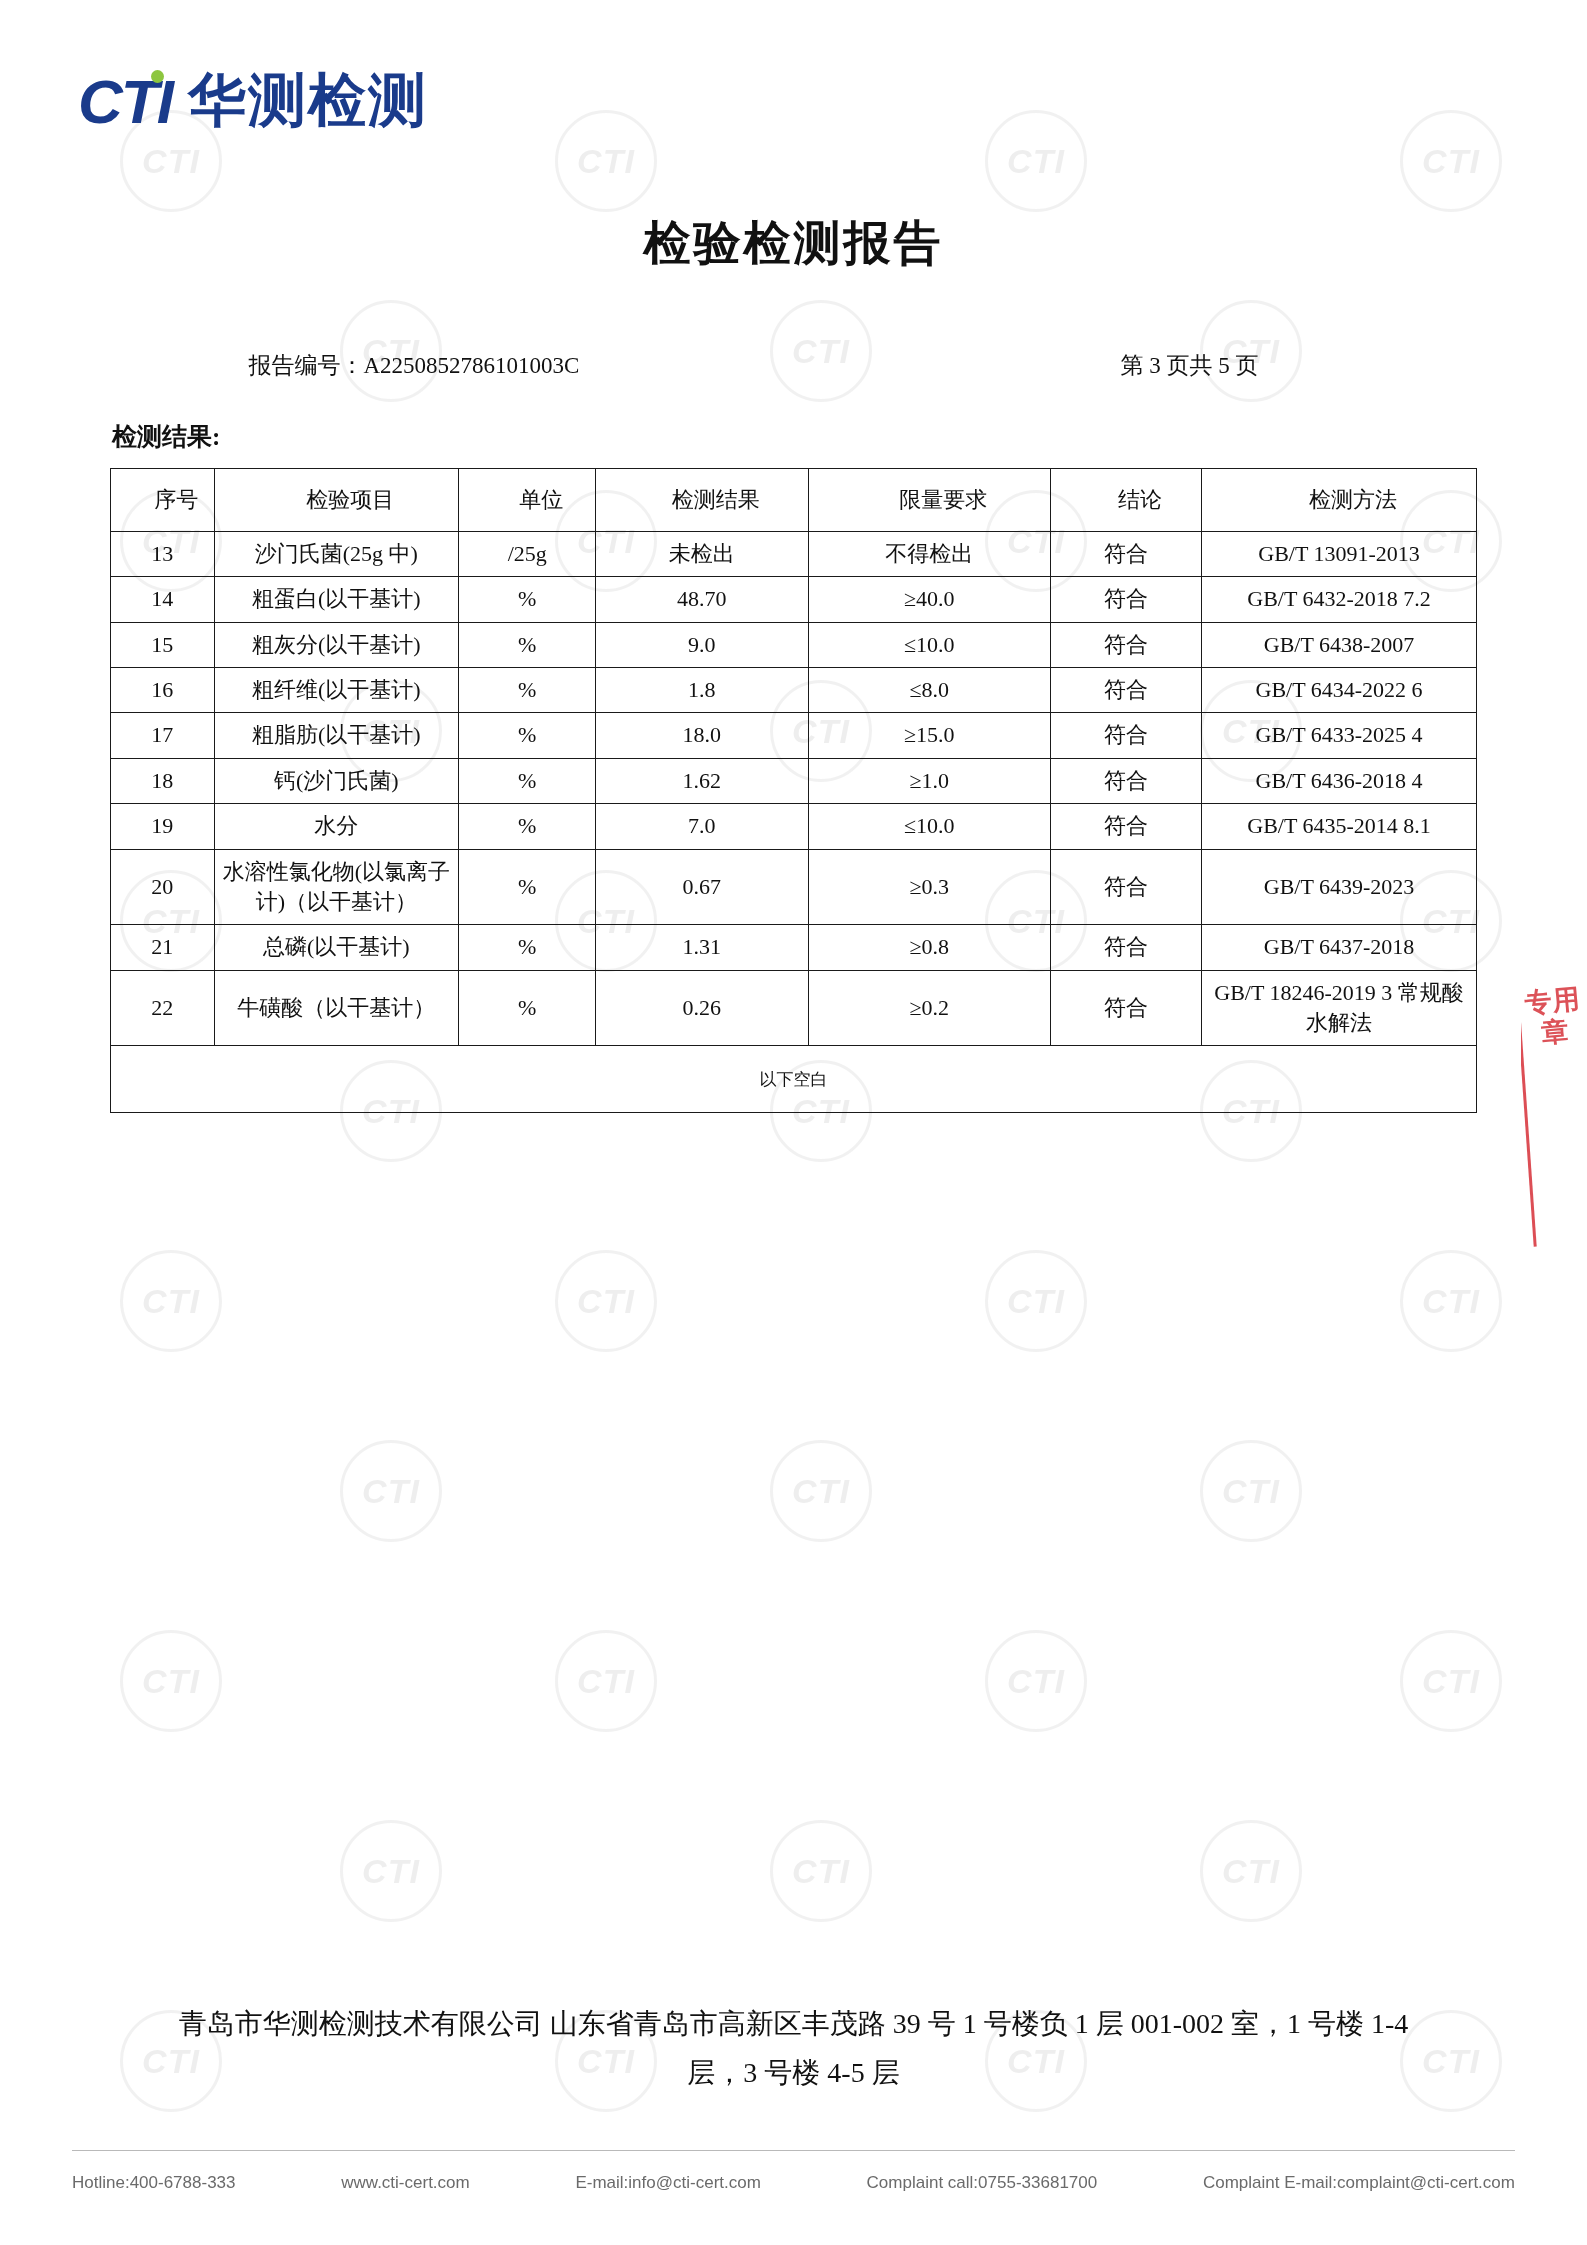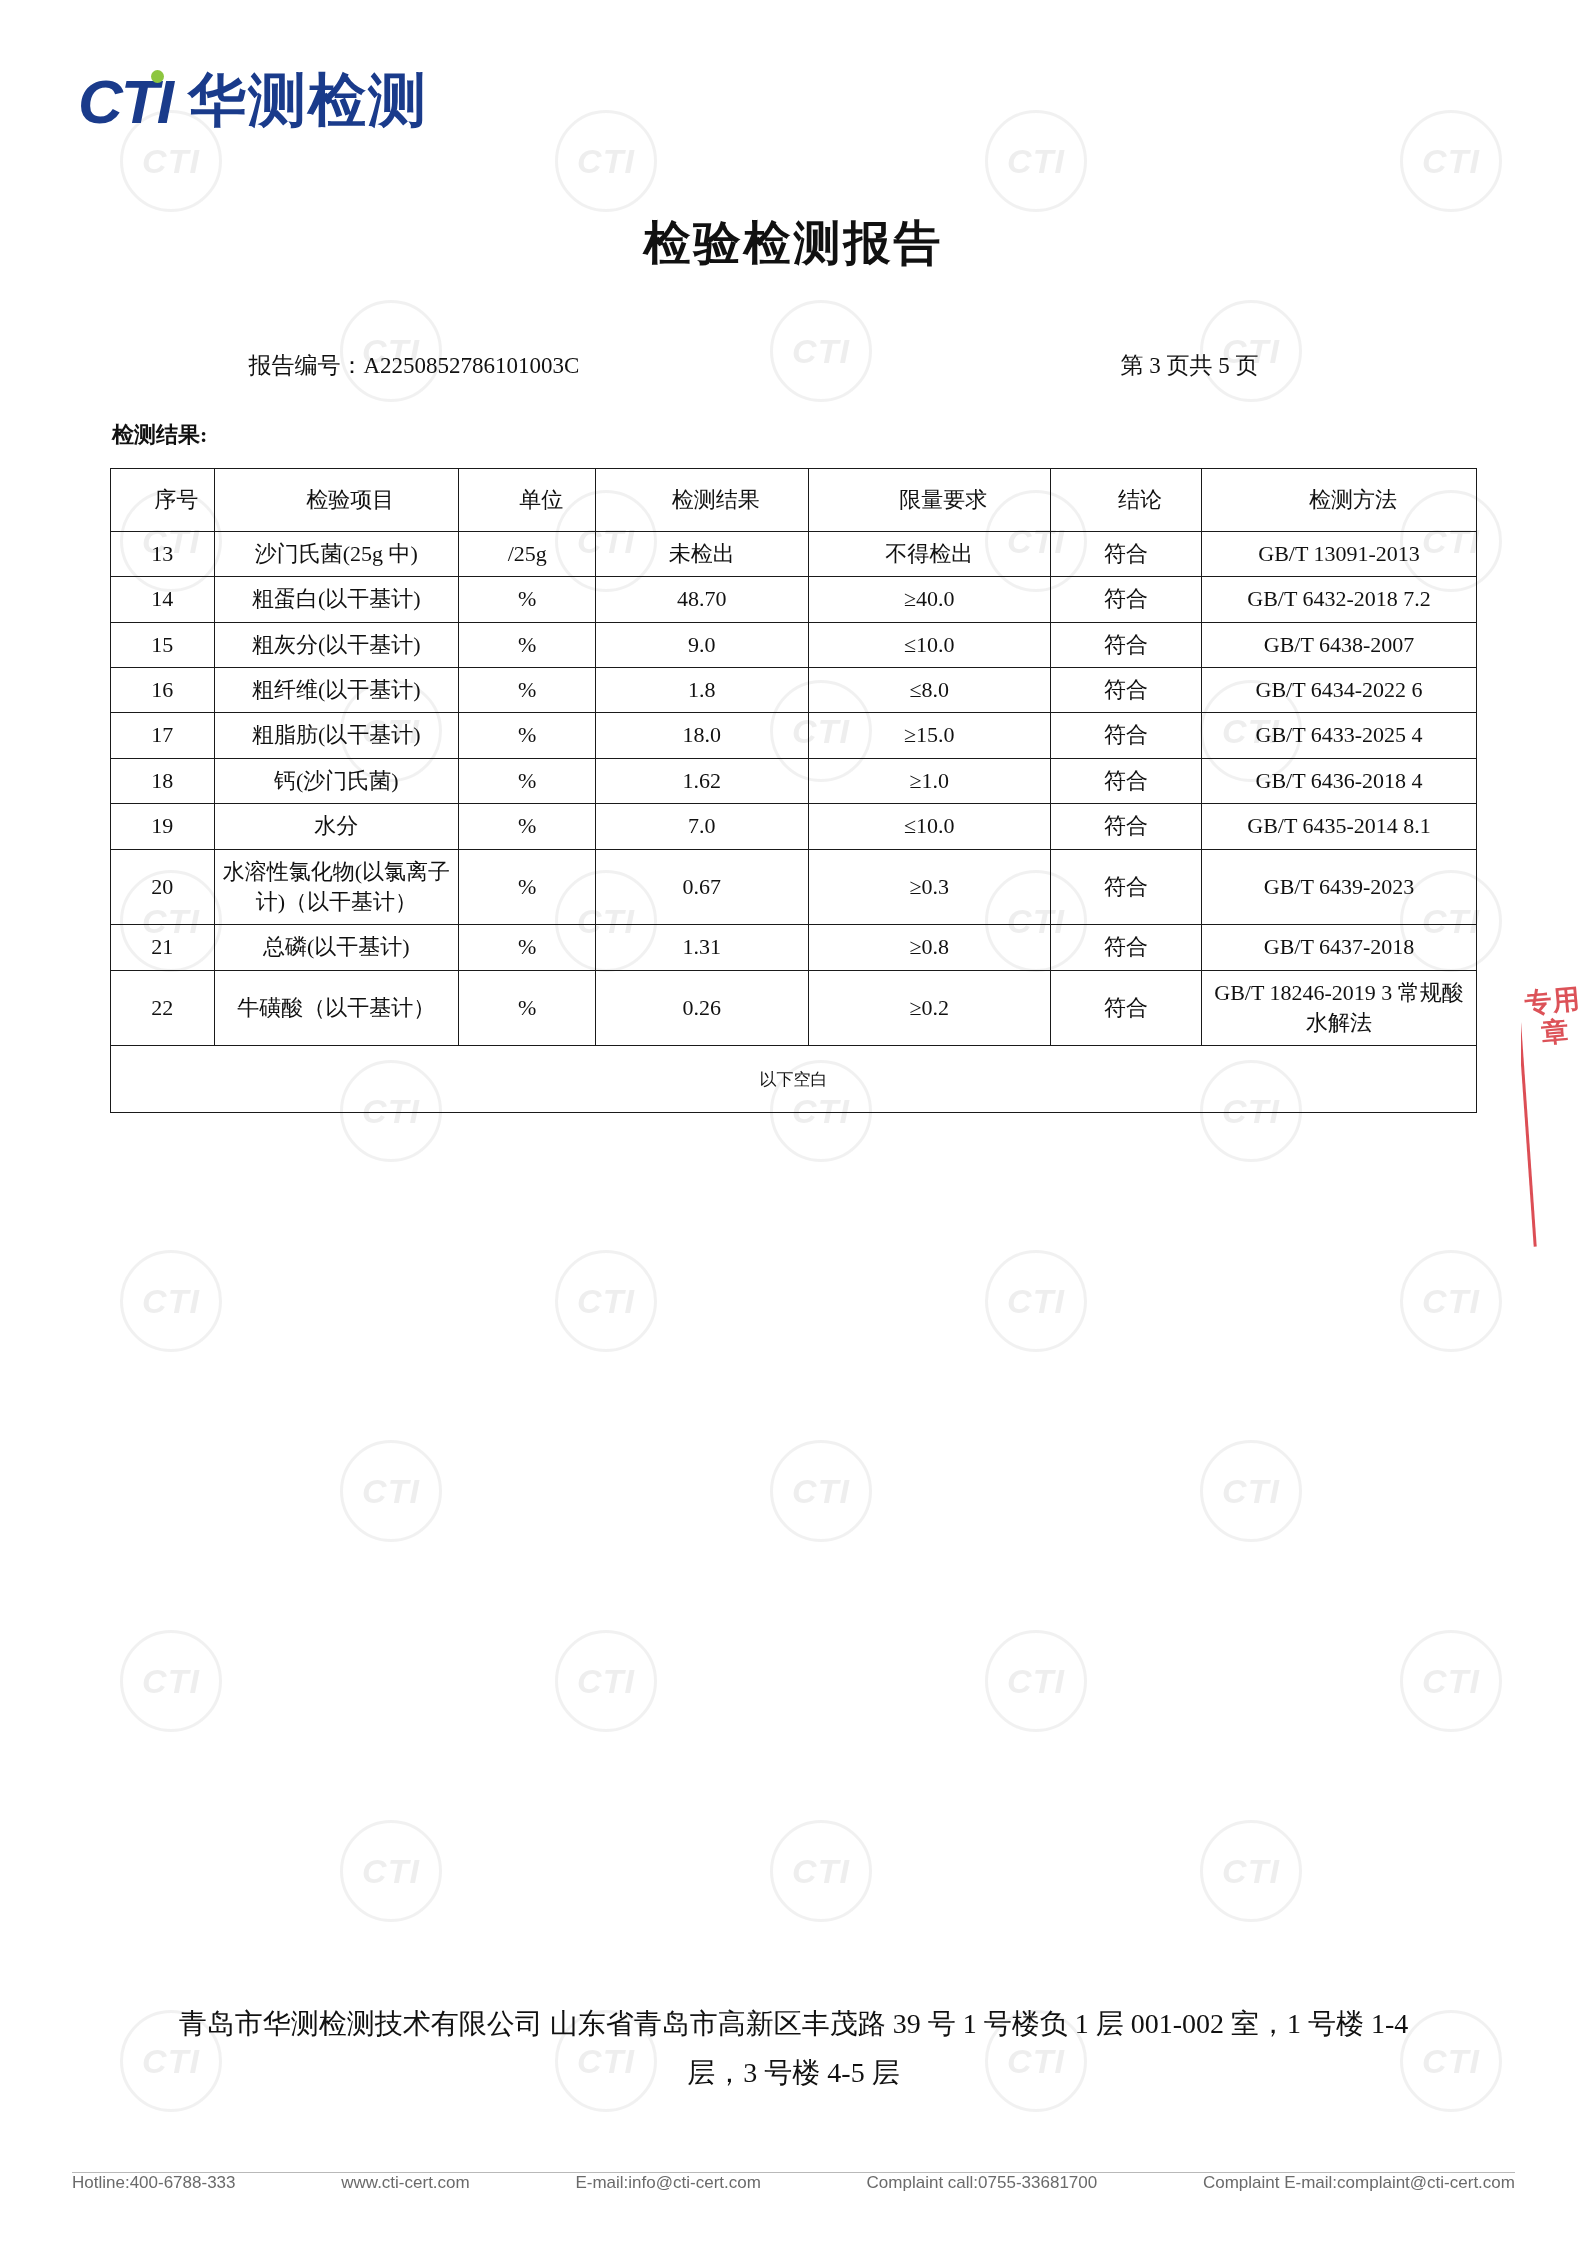--- a/index.html
+++ b/index.html
@@ -119,21 +119,21 @@
     right: 250px;
     top: 0;
     white-space: nowrap;
   }
 
   
   .results-label {
     position: absolute;
     top: 420px;
     left: 112px;
-    font-size: 22px;
+    font-size: 25px;
     font-weight: bold;
     z-index: 2;
   }
 
   
   .table-wrap {
     position: absolute;
     top: 468px;
     left: 110px;
     width: 1367px;
@@ -216,21 +216,21 @@
   }
   .footer-address .line {
     display: block;
   }
   .footer-bar {
     position: absolute;
     bottom: 52px;
     left: 72px;
     right: 72px;
     border-top: 1px solid #b9b9b9;
-    padding-top: 0;
+    padding-top: 22px;
     display: flex;
     justify-content: space-between;
     align-items: center;
     font-family: "Liberation Sans", sans-serif;
     font-size: 17px;
     color: #6a6a6a;
     z-index: 2;
   }
   .footer-bar span { white-space: nowrap; }
 </style>

